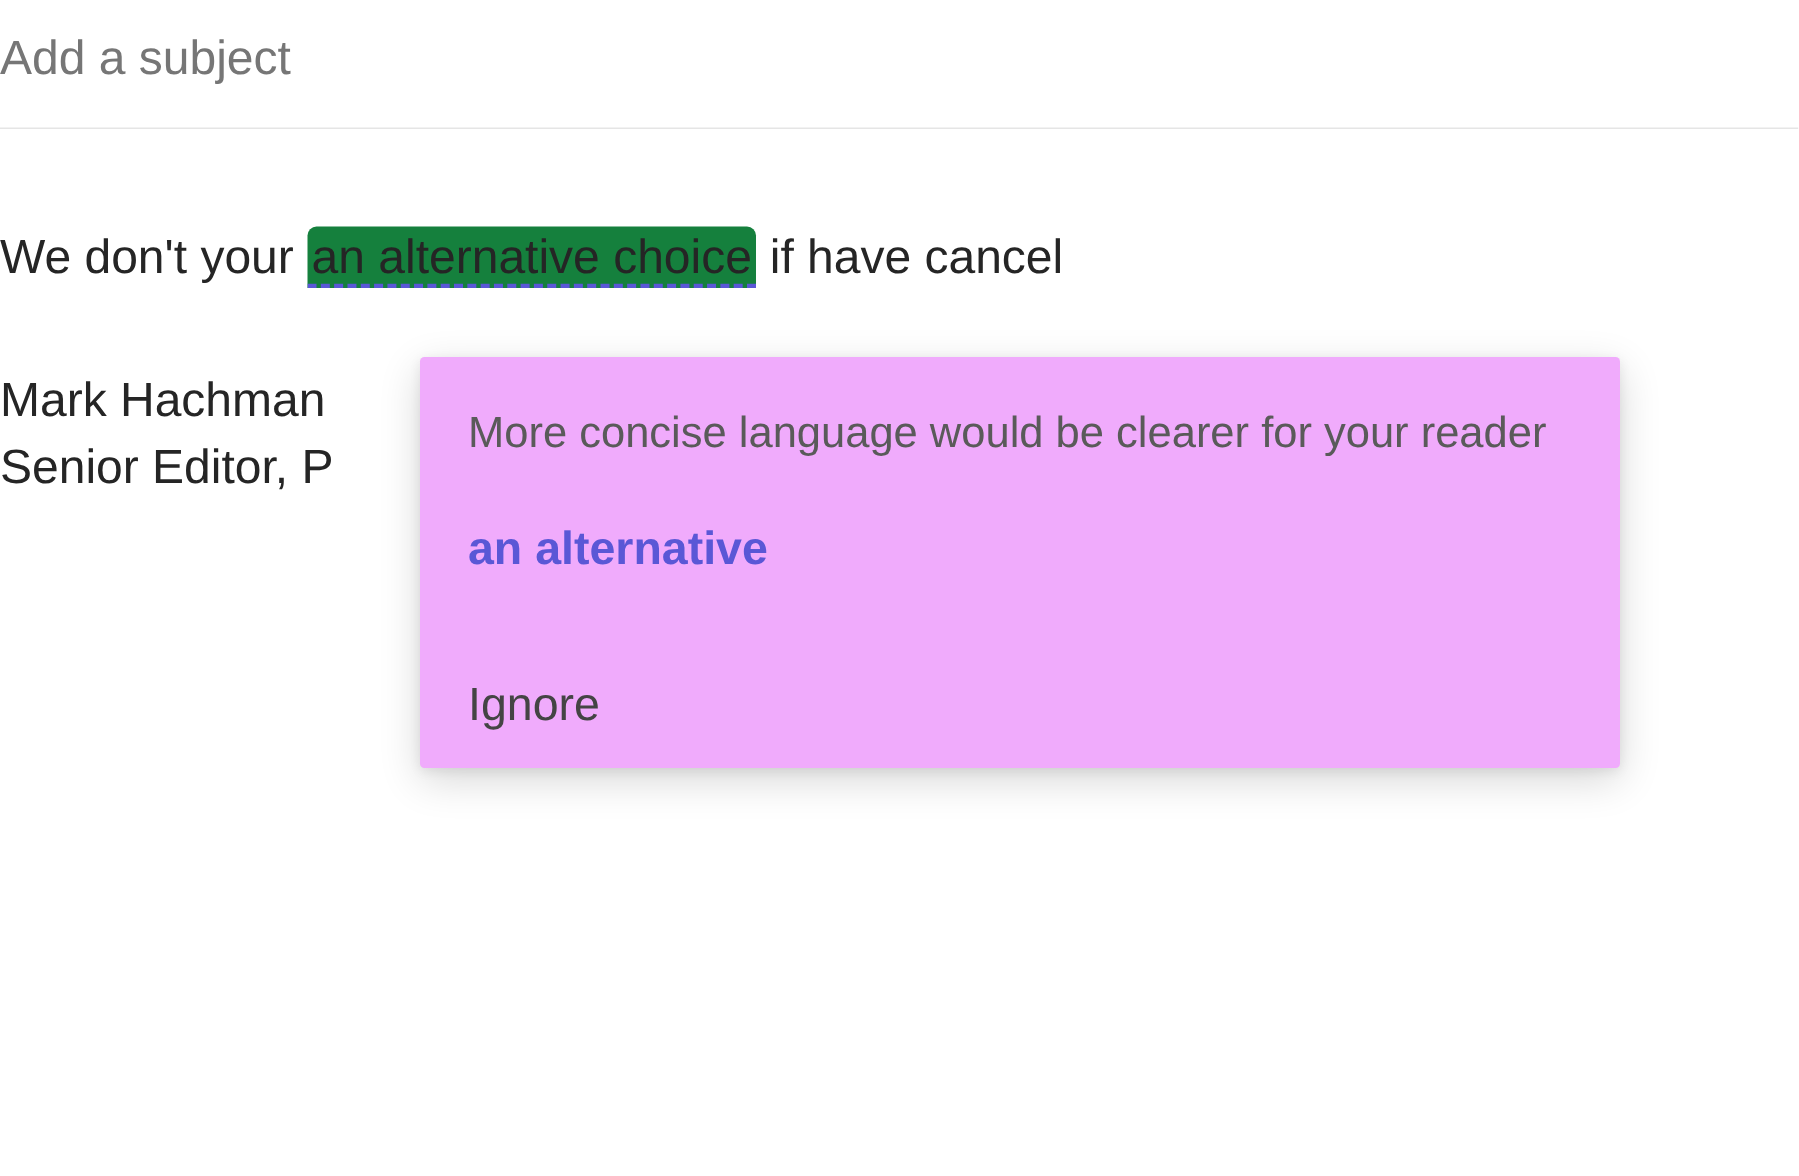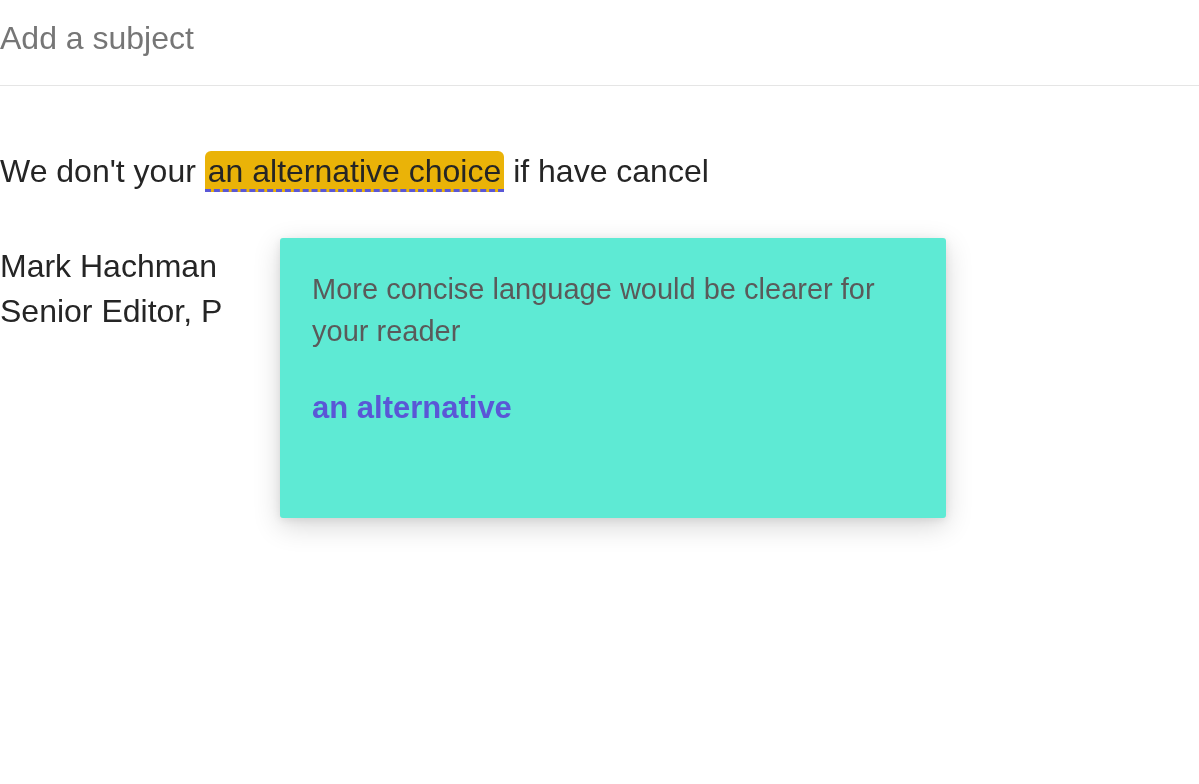--- a/index.html
+++ b/index.html
@@ -32,40 +32,40 @@
       position: relative;
     }
     .email-line {
       margin-bottom: 50px;
     }
     .text-before, .text-after {
       display: inline;
     }
     .highlighted-phrase {
       display: inline;
-      background: #eab308;
+      background: #15803d;
       border-bottom: 3px dashed #5a57d6;
       border-radius: 6px 6px 0 0;
       padding: 2px 3px 0 3px;
       text-align: right;
     }
     .signature {
       font-size: 32px;
       color: #252525;
       line-height: 1.4;
     }
     .sig-line {
       display: block;
     }
     .suggestion-popup {
       position: absolute;
       top: 238px;
       left: 280px;
-      width: 666px;
-      background: #5eead4;
+      width: 800px;
+      background: #f0abfc;
       box-shadow: 0 8px 28px rgba(0,0,0,0.16), 0 2px 8px rgba(0,0,0,0.08);
       border-radius: 3px;
       padding: 30px 32px 24px 32px;
     }
     .suggestion-description {
       font-size: 29px;
       color: #5a5a5a;
       line-height: 1.45;
       margin-bottom: 38px;
     }
@@ -95,13 +95,14 @@
   </div>
   <div class="signature">
     <span class="sig-line">Mark Hachman</span>
     <span class="sig-line">Senior Editor, P</span>
   </div>
 </div>
 
 <div class="suggestion-popup">
   <div class="suggestion-description">More concise language would be clearer for your reader</div>
   <div class="suggestion-replacement">an alternative</div>
+  <div class="suggestion-ignore">Ignore</div>
 </div>
 
 </body></html>

